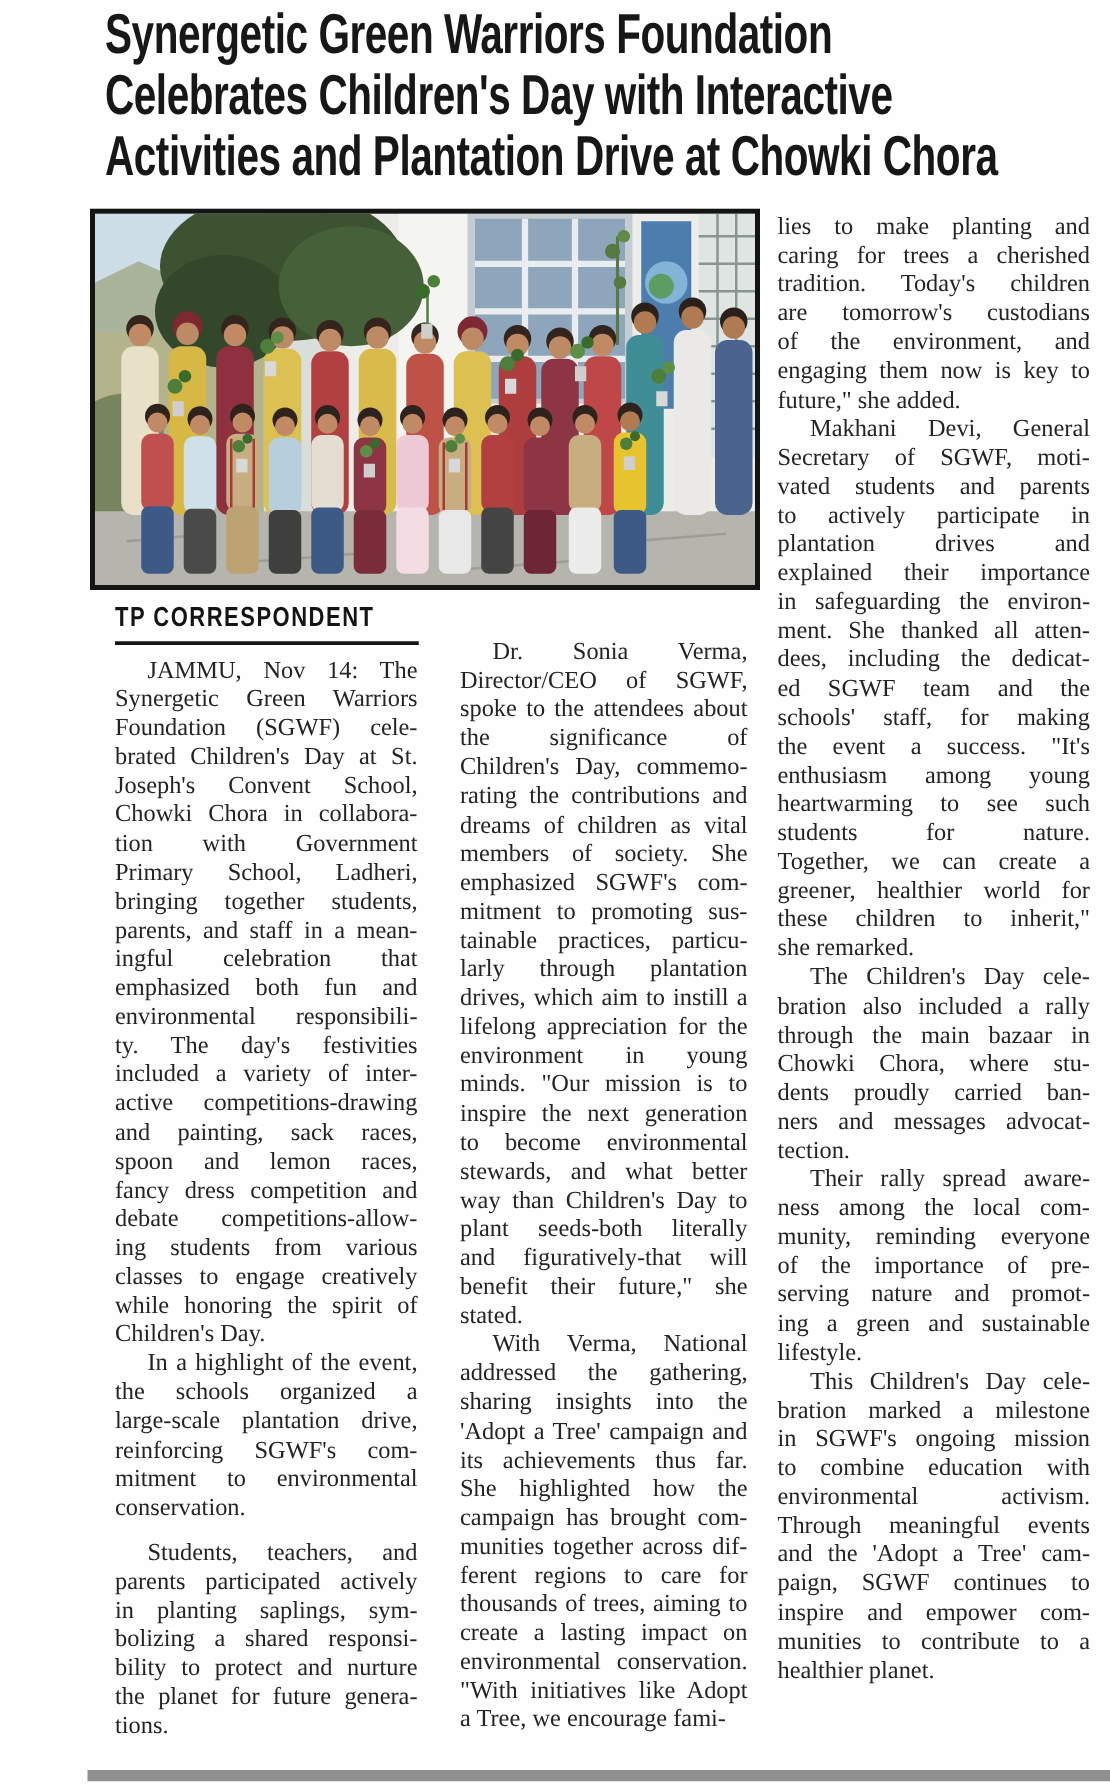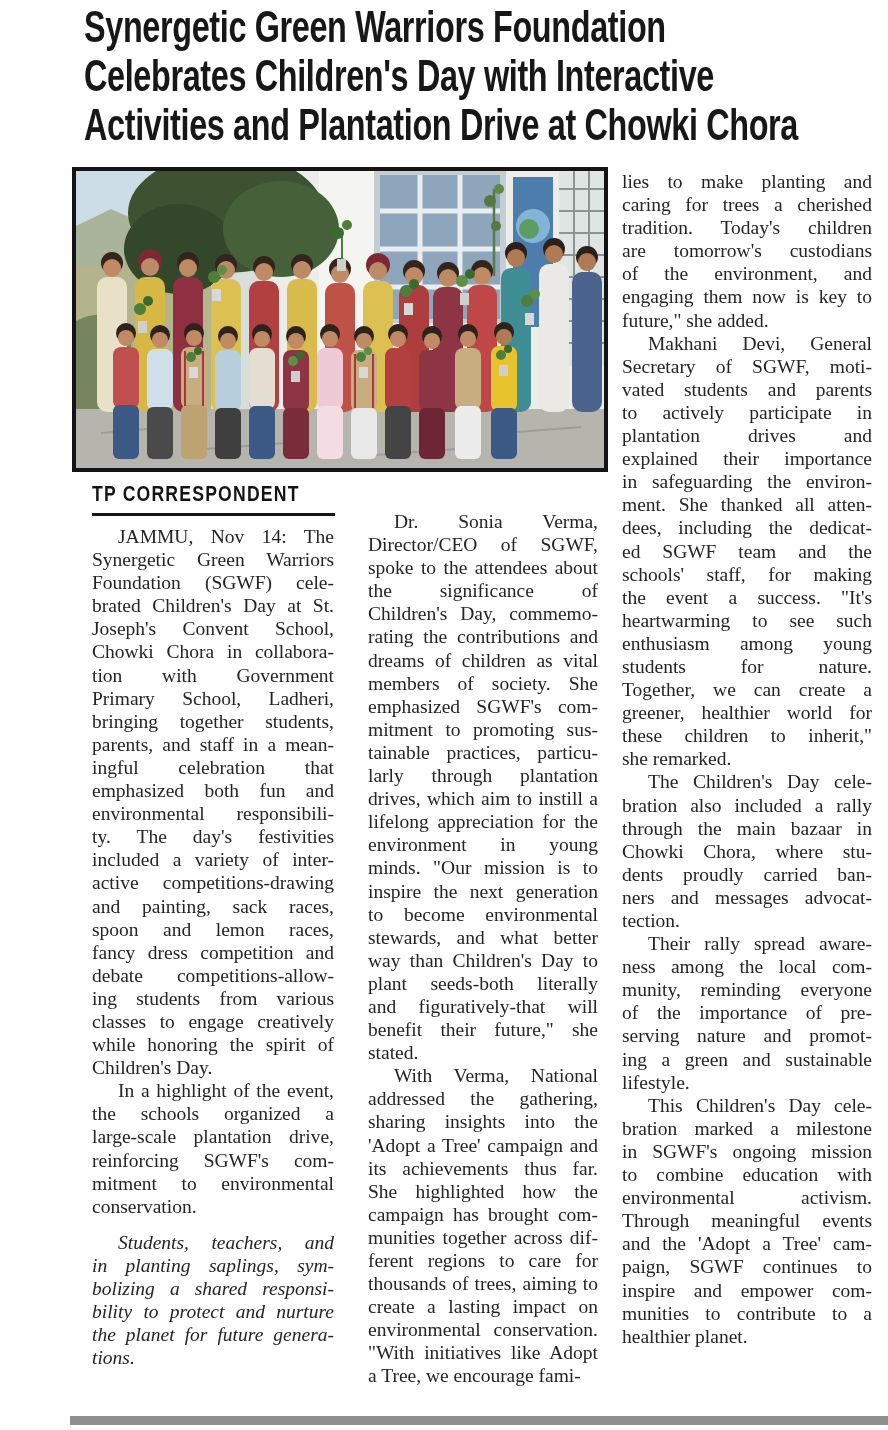--- a/index.html
+++ b/index.html
@@ -18,21 +18,21 @@
   
   .col{position:absolute;}
   #col1{left:92px;top:481px;width:242px;}
   #col2{left:368px;top:471px;width:230px;margin-top:39px;}
   #col3{left:622px;top:170px;width:250px;}
   .byline{font-family:"Liberation Sans", sans-serif;font-weight:bold;font-size:22px;
           letter-spacing:1.5px;color:#141414;white-space:nowrap;
           transform:scaleX(0.8);transform-origin:0 0;}
   .byline-rule{width:243px;height:3px;background:#161616;margin:6px 0 9px 0;}
   .para{margin:0;}
-  .para.gap{margin-top:13px;font-style:italic;}
+  .para.gap{margin-top:13px;}
   .ln{font-size:19.5px;line-height:23.1px;color:#242424;
       text-align:justify;text-align-last:justify;}
   .ln.last{text-align-last:left;}
   .ln.ind{text-indent:26px;}
   
   .bottom-bar{position:absolute;left:70px;top:1416px;width:818px;height:9px;background:#8f8f8f;}
 </style>
 </head>
 <body>
 
@@ -248,20 +248,21 @@
       <div class="para">
         <div class="ln ind">In a highlight of the event,</div>
         <div class="ln">the schools organized a</div>
         <div class="ln">large-scale plantation drive,</div>
         <div class="ln">reinforcing SGWF's com-</div>
         <div class="ln">mitment to environmental</div>
         <div class="ln last">conservation.</div>
       </div>
       <div class="para gap">
         <div class="ln ind">Students, teachers, and</div>
+        <div class="ln">parents participated actively</div>
         <div class="ln">in planting saplings, sym-</div>
         <div class="ln">bolizing a shared responsi-</div>
         <div class="ln">bility to protect and nurture</div>
         <div class="ln">the planet for future genera-</div>
         <div class="ln last">tions.</div>
       </div>
     </div>
 
   <div class="col" id="col2">
       <div class="para">
@@ -324,22 +325,22 @@
         <div class="ln">vated students and parents</div>
         <div class="ln">to actively participate in</div>
         <div class="ln">plantation drives and</div>
         <div class="ln">explained their importance</div>
         <div class="ln">in safeguarding the environ-</div>
         <div class="ln">ment. She thanked all atten-</div>
         <div class="ln">dees, including the dedicat-</div>
         <div class="ln">ed SGWF team and the</div>
         <div class="ln">schools' staff, for making</div>
         <div class="ln">the event a success. "It's</div>
+        <div class="ln">enthusiasm among young</div>
         <div class="ln">heartwarming to see such</div>
-        <div class="ln">enthusiasm among young</div>
         <div class="ln">students for nature.</div>
         <div class="ln">Together, we can create a</div>
         <div class="ln">greener, healthier world for</div>
         <div class="ln">these children to inherit,"</div>
         <div class="ln last">she remarked.</div>
       </div>
       <div class="para">
         <div class="ln ind">The Children's Day cele-</div>
         <div class="ln">bration also included a rally</div>
         <div class="ln">through the main bazaar in</div>

